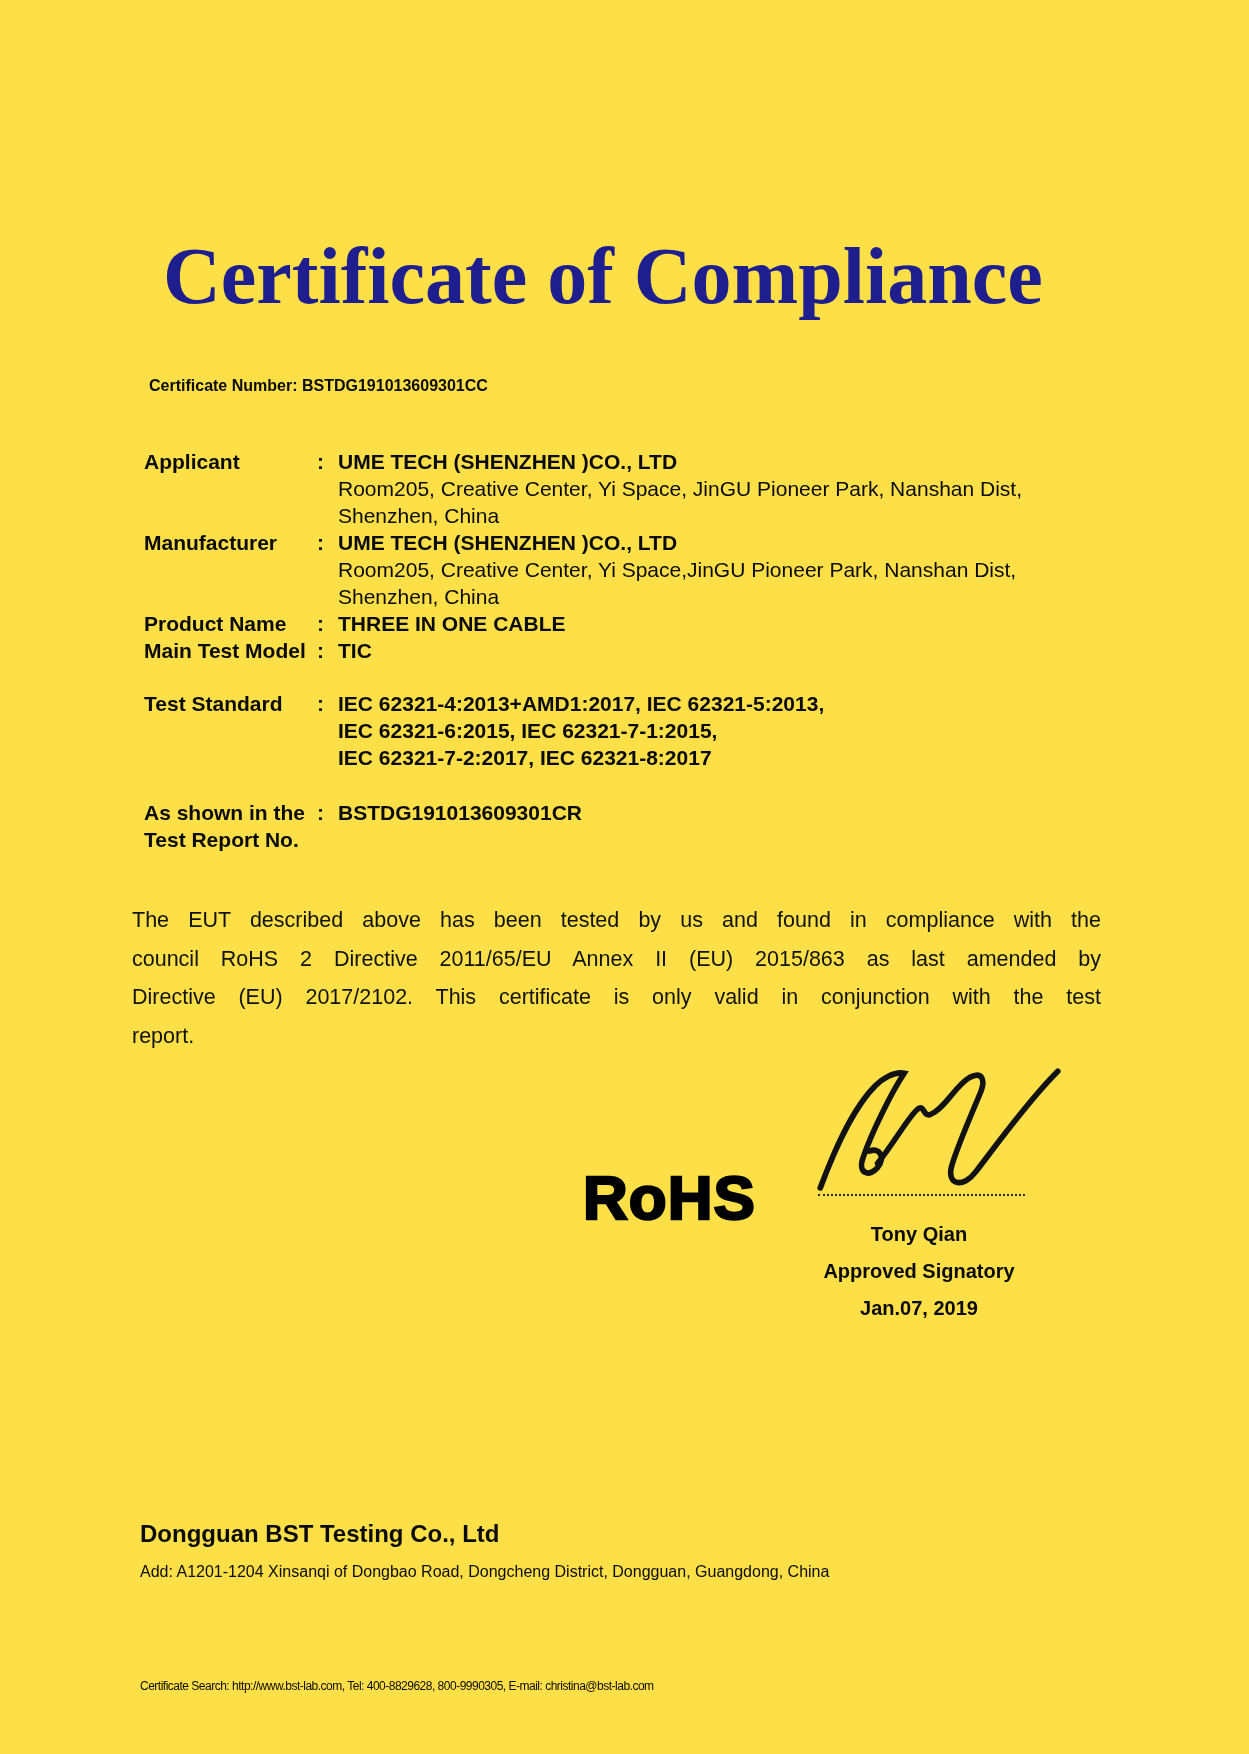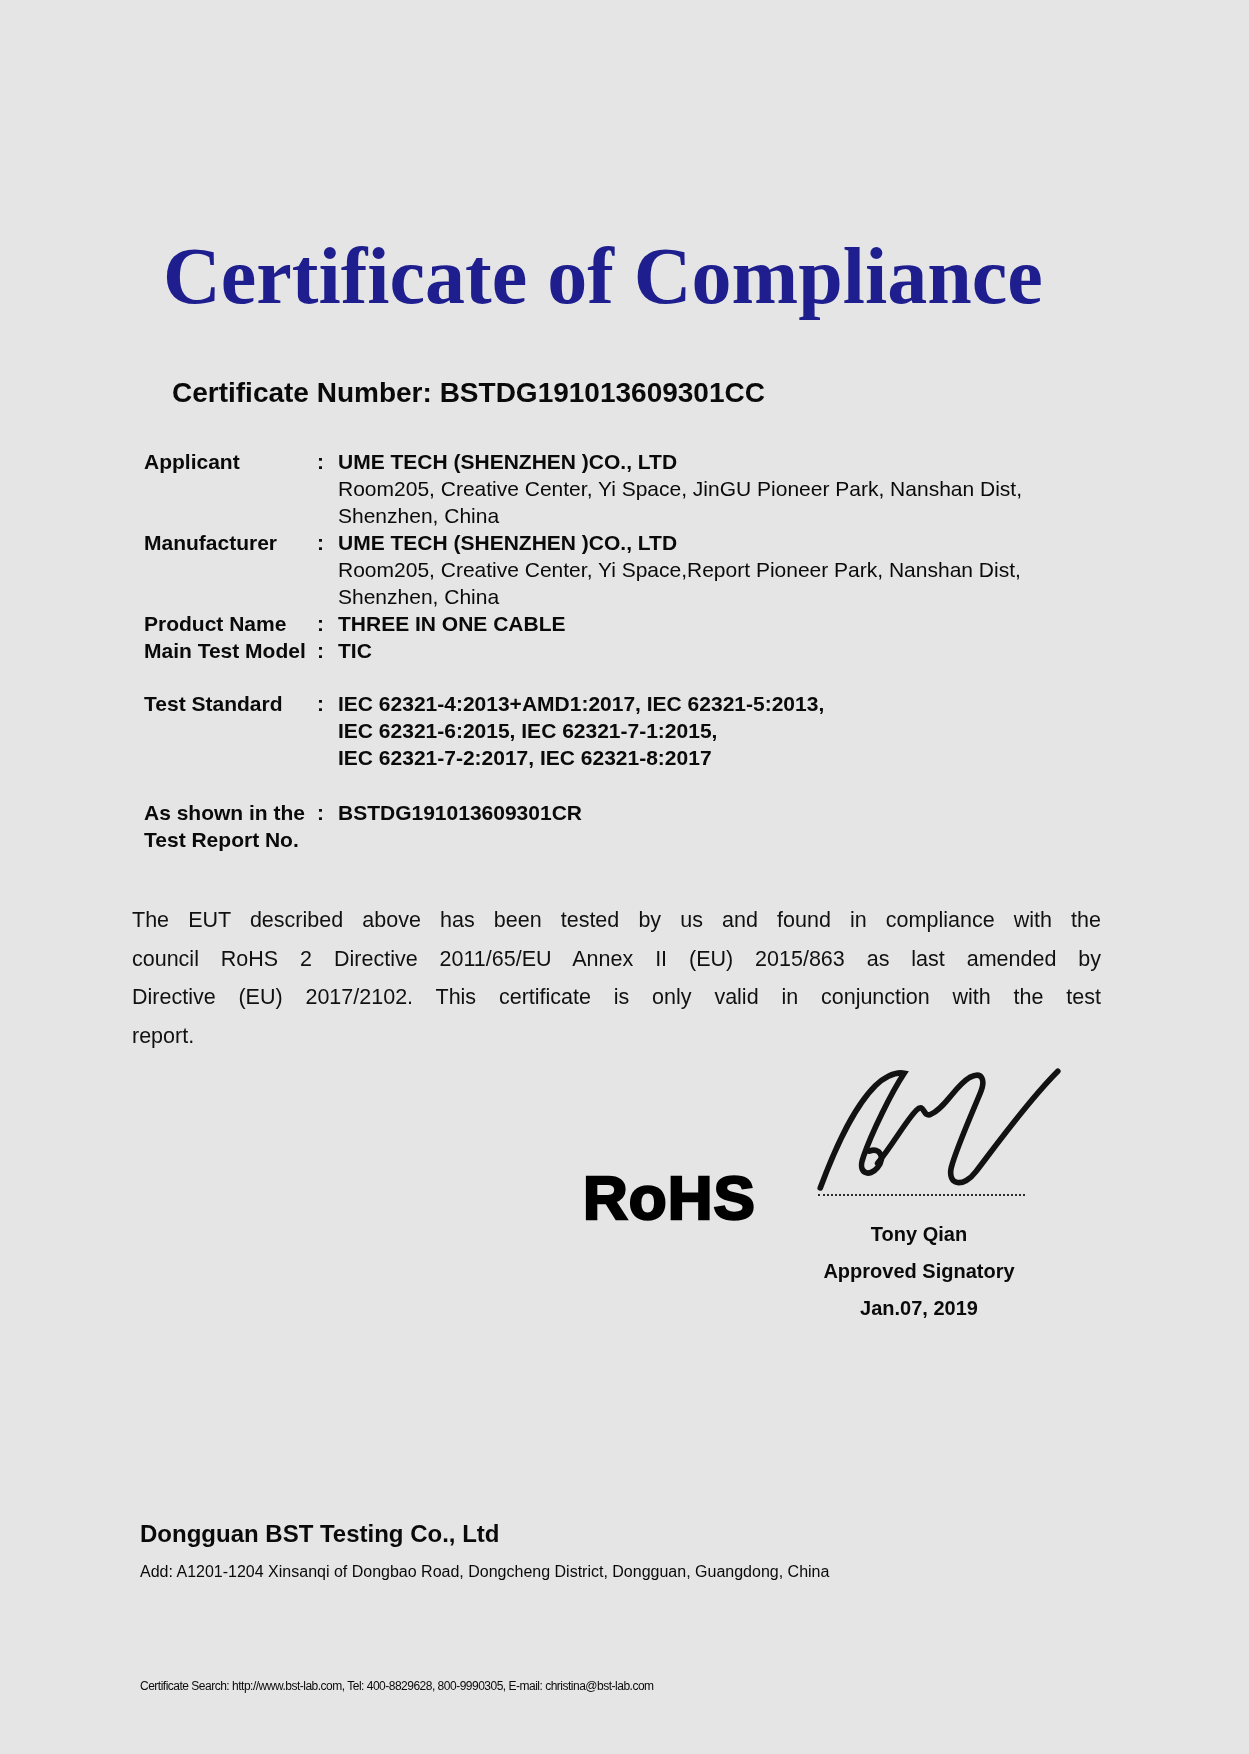--- a/index.html
+++ b/index.html
@@ -1,36 +1,36 @@
 <!DOCTYPE html>
 <html><head>
 <meta charset="utf-8">
 <style>
   html,body{margin:0;padding:0;background:#ffffff;}
   .page{
     position:relative;
     width:1249px;height:1754px;
-    background:#e5e5e5;
+    background:#fde047;
     font-family:"Liberation Sans",sans-serif;
     color:#0a0a0a;
     overflow:hidden;
   }
   .abs{position:absolute;}
   .title{
     left:163px;top:236px;
     font-family:"Liberation Serif","DejaVu Serif",serif;
     font-weight:bold;
     font-size:80px;
     line-height:1;
     color:#1e1e8f;
     white-space:nowrap;
   }
   .certnum{
-    left:172px;top:377px;
-    font-size:28px;font-weight:bold;
+    left:149px;top:377px;
+    font-size:16px;font-weight:bold;
     white-space:nowrap;
   }
   .fields{
     left:144px;top:448px;width:990px;
     font-size:21px;line-height:27px;
   }
   .row{display:flex;align-items:flex-start;}
   .row .label{width:173px;font-weight:bold;flex:0 0 auto;}
   .row .colon{width:21px;font-weight:bold;flex:0 0 auto;}
   .row .value{flex:1 1 auto;}
@@ -110,21 +110,21 @@
           <div>Shenzhen, China</div>
         </div>
       </div>
       <div class="row">
         <div class="label">
           <div>Manufacturer</div>
         </div>
         <div class="colon">:</div>
         <div class="value">
           <div class="b">UME TECH (SHENZHEN )CO., LTD</div>
-          <div>Room205, Creative Center, Yi Space,Report Pioneer Park, Nanshan Dist,</div>
+          <div>Room205, Creative Center, Yi Space,JinGU Pioneer Park, Nanshan Dist,</div>
           <div>Shenzhen, China</div>
         </div>
       </div>
       <div class="row">
         <div class="label">
           <div>Product Name</div>
         </div>
         <div class="colon">:</div>
         <div class="value">
           <div class="b">THREE IN ONE CABLE</div>

